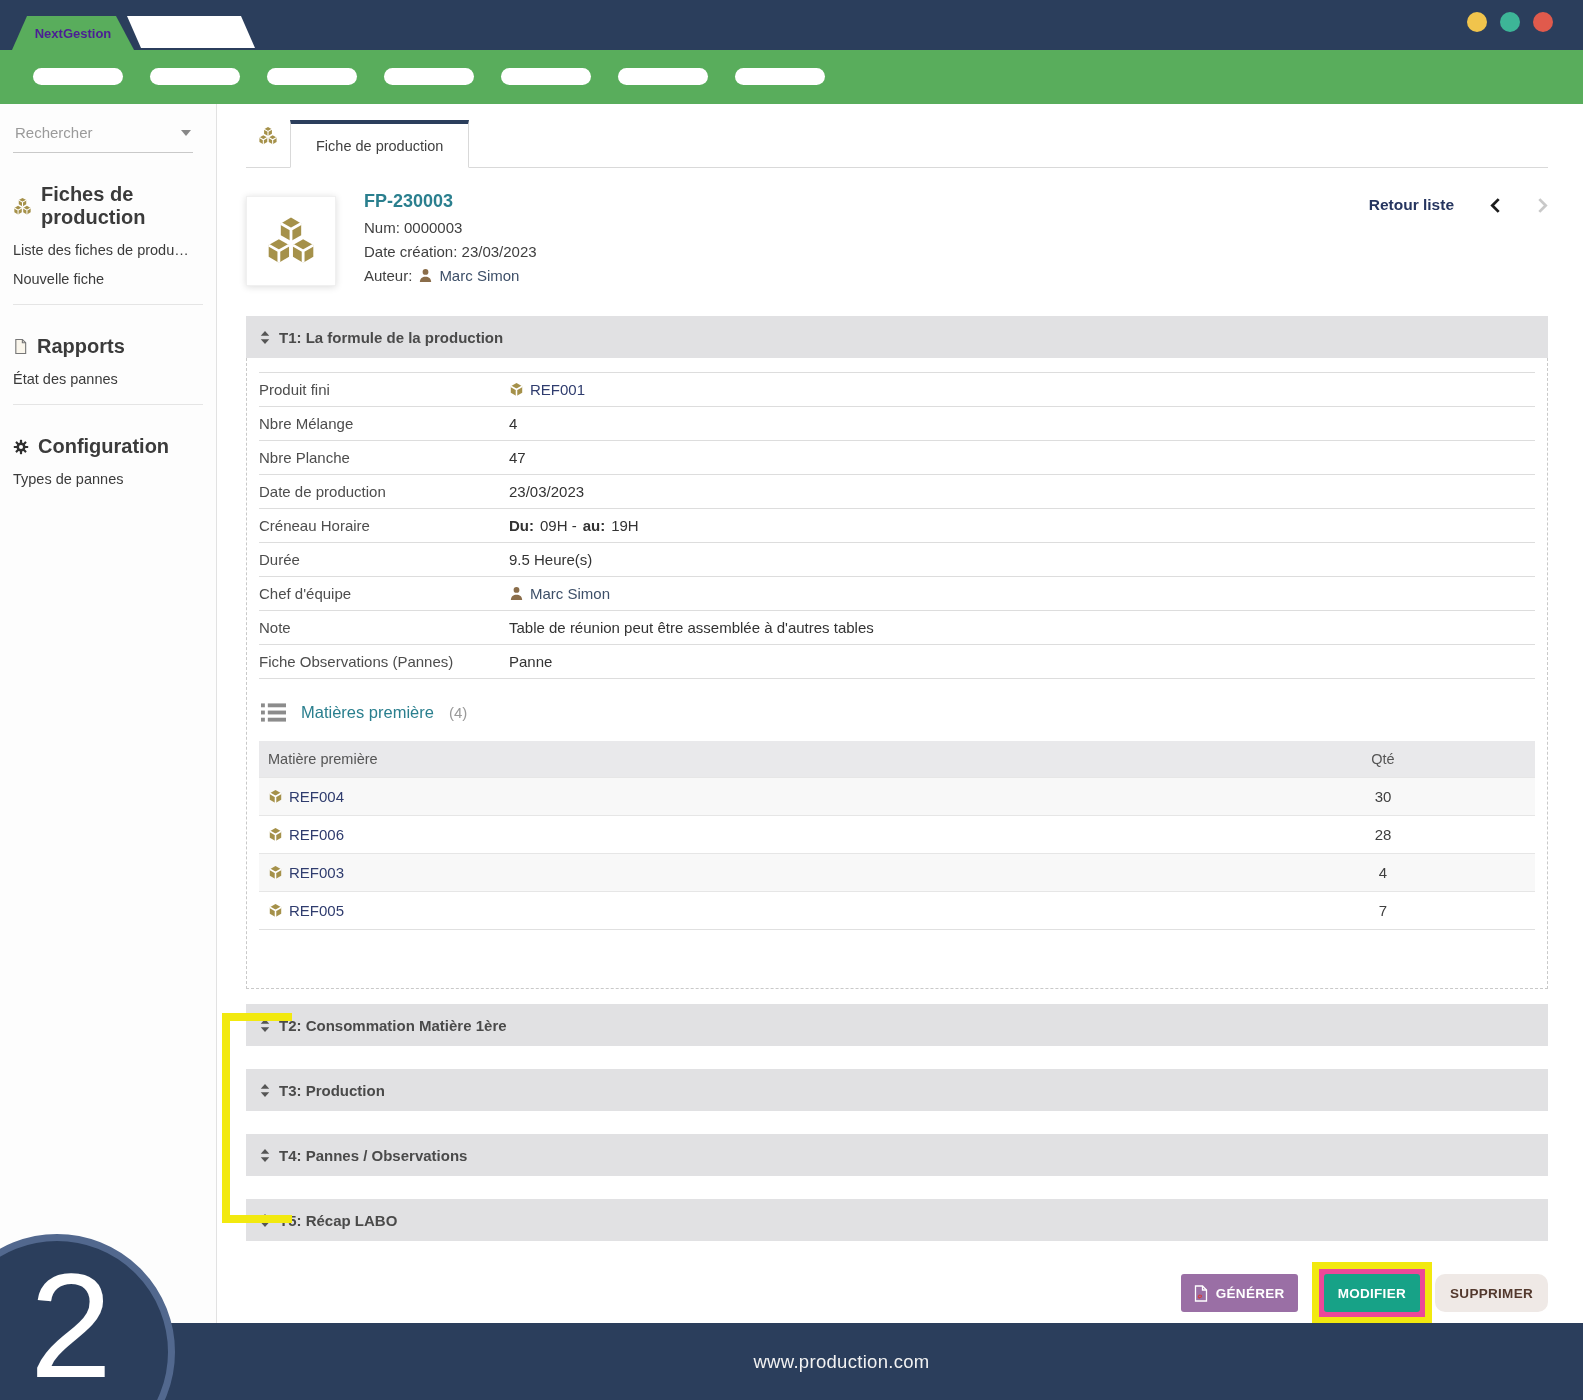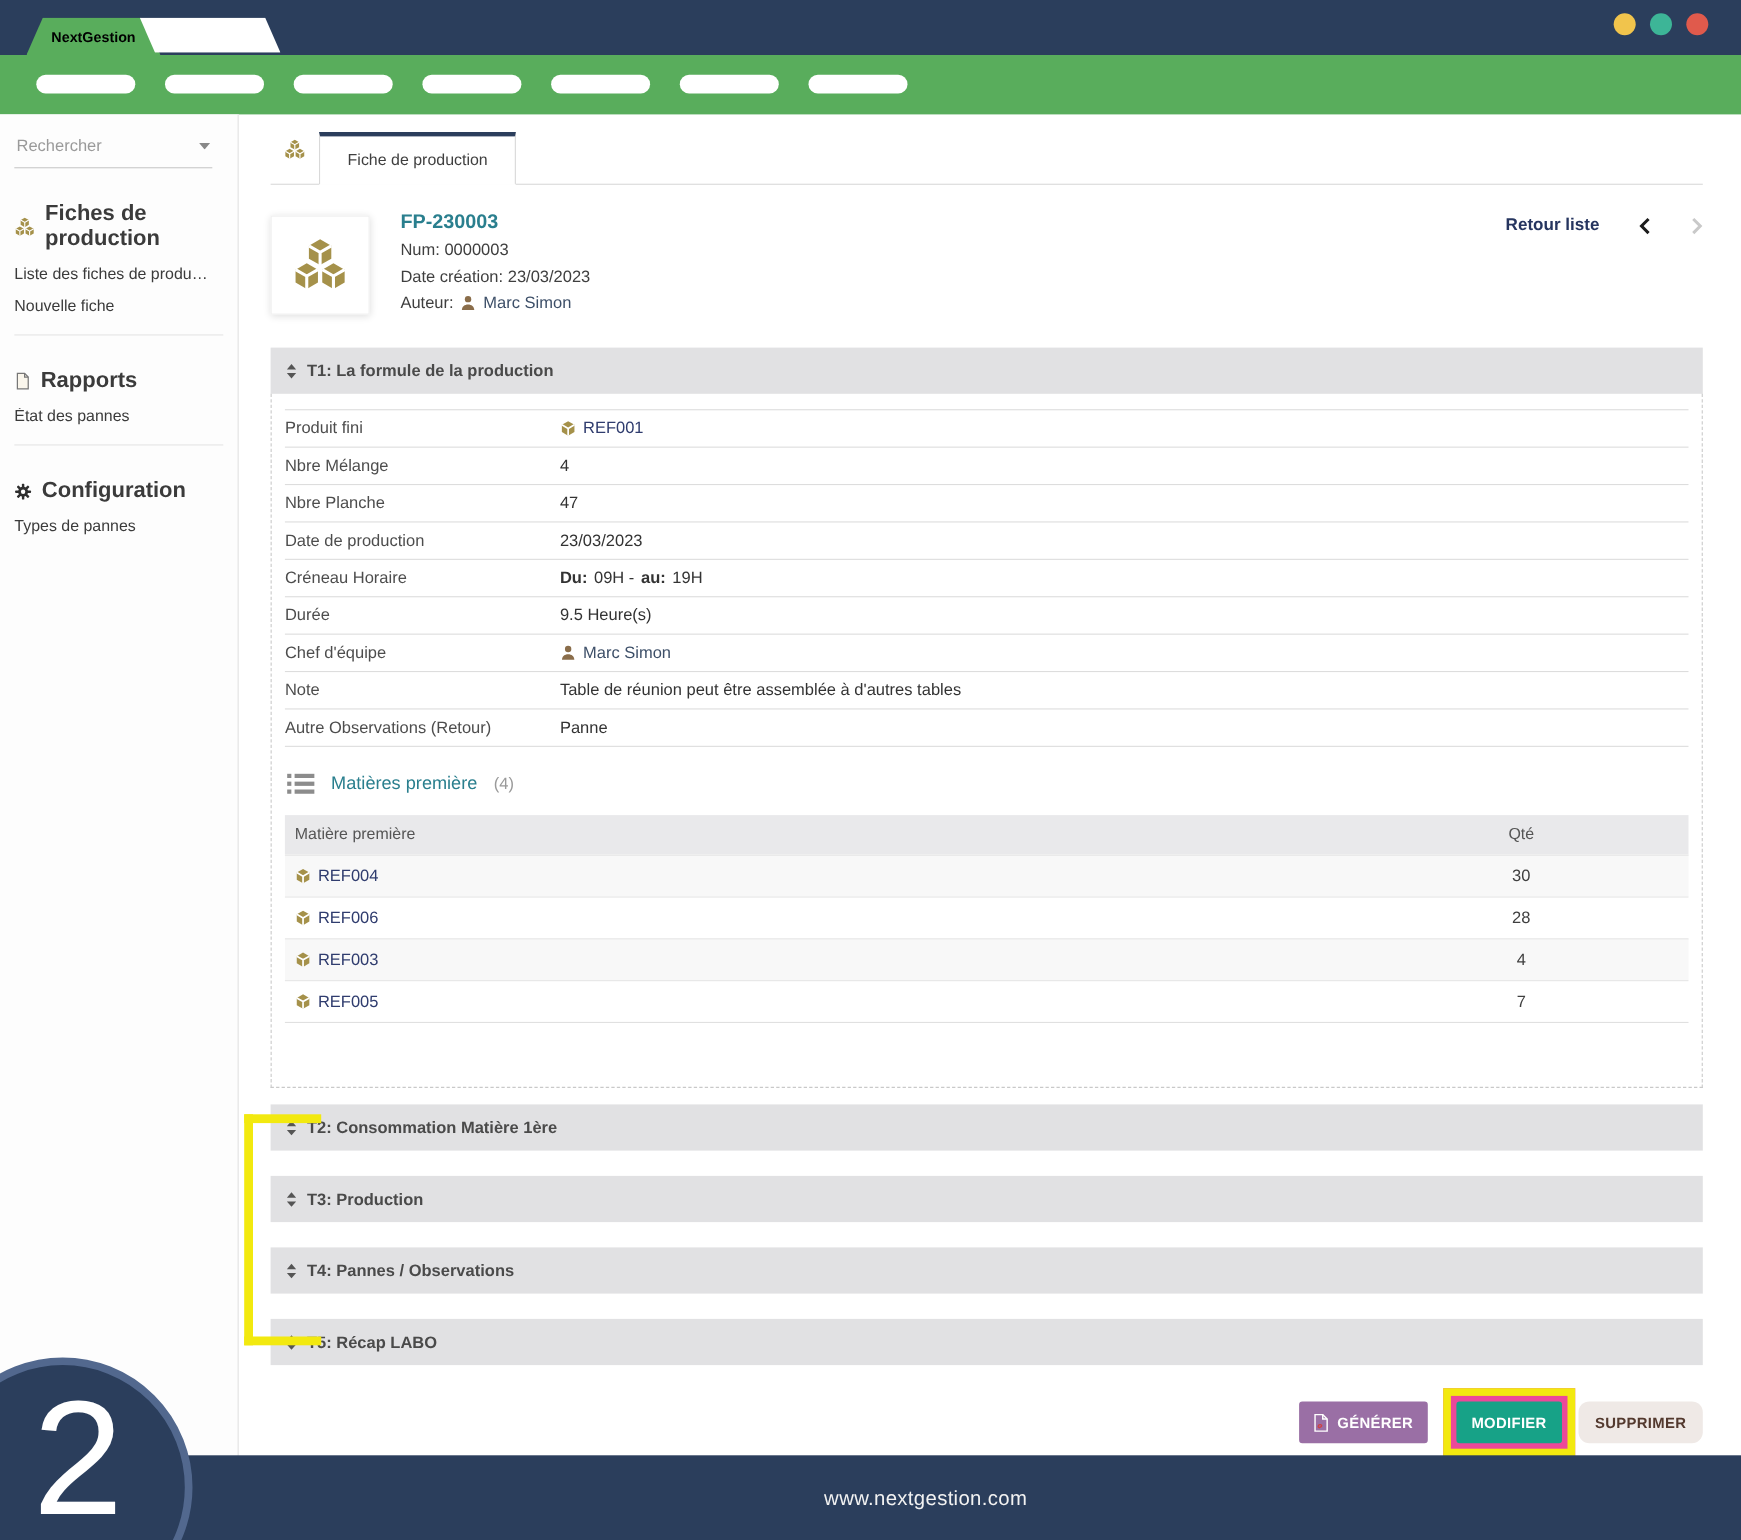--- a/index.html
+++ b/index.html
@@ -6,23 +6,23 @@
   .page{position:relative;width:1583px;height:1400px;overflow:hidden;background:#fff;
         font-family:"Liberation Sans",sans-serif;color:#333;}
 
   
   .topbar{position:absolute;left:0;top:0;width:100%;height:50px;background:#2b3e5c;z-index:1;}
   .dots{position:absolute;right:30px;top:12px;display:flex;gap:13px;z-index:3;}
   .dot{width:20px;height:20px;border-radius:50%;}
   .navbar{position:absolute;left:0;top:50px;width:100%;height:54px;background:#59ad5c;z-index:1;}
   .pills{position:absolute;left:33px;top:18px;display:flex;gap:27px;}
   .pill{width:90px;height:17px;background:#fff;border-radius:9px;}
-  .logo-tab{position:absolute;left:24px;top:16px;width:122px;height:34px;background:#59ad5c;
+  .logo-tab{position:absolute;left:12px;top:16px;width:122px;height:34px;background:#59ad5c;
             clip-path:polygon(15px 0,104px 0,122px 34px,0 34px);display:flex;align-items:center;
-            justify-content:center;color:#000000;font-size:13px;font-weight:bold;z-index:2;}
+            justify-content:center;color:#4c1d95;font-size:13px;font-weight:bold;z-index:2;}
   .logo-slab{position:absolute;left:127px;top:16px;width:130px;height:32px;z-index:2;background:#fff;
             clip-path:polygon(0 0,114px 0,128px 32px,14px 32px);}
 
   
   .sidebar{position:absolute;left:0;top:104px;width:203px;height:1219px;background:#fdfdfd;
            border-right:1px solid #e2e2e2;padding:13px 0 0 13px;box-sizing:content-box;z-index:1;}
   .search-select{width:176px;border-bottom:1px solid #c9c9c9;padding:7px 2px 11px 2px;color:#9a9a9a;
            font-size:15px;display:flex;align-items:center;justify-content:space-between;cursor:pointer;}
   .side-group{margin-top:30px;}
   .side-hdr{display:flex;align-items:center;gap:9px;font-weight:bold;font-size:20px;color:#3b3b3b;cursor:pointer;}
@@ -342,21 +342,21 @@
               <span class="name-link">Marc Simon</span>
             </div>
           </div>
           <div class="frow">
             <div class="flabel">Note</div>
             <div class="fvalue">
               <span>Table de réunion peut être assemblée à d'autres tables</span>
             </div>
           </div>
           <div class="frow">
-            <div class="flabel">Autre Observations (Retour)</div>
+            <div class="flabel">Fiche Observations (Pannes)</div>
             <div class="fvalue">
               <span>Panne</span>
             </div>
           </div>
         </div>
 
       <div class="mat-head">
         <span class="ic ic-gray sz-list">
             <svg viewBox="0 0 22 16">
               <g fill="currentColor">
@@ -489,20 +489,20 @@
       </div>
       <button class="btn btn-delete">
         <span>SUPPRIMER</span>
       </button>
     </div>
   </div>
 
   <div class="bracket"></div>
 
   <div class="footer">
-    <span>www.nextgestion.com</span>
+    <span>www.production.com</span>
   </div>
 
   <div class="step-circle">
     <span>2</span>
   </div>
 
 </div>
 
 </body></html>

